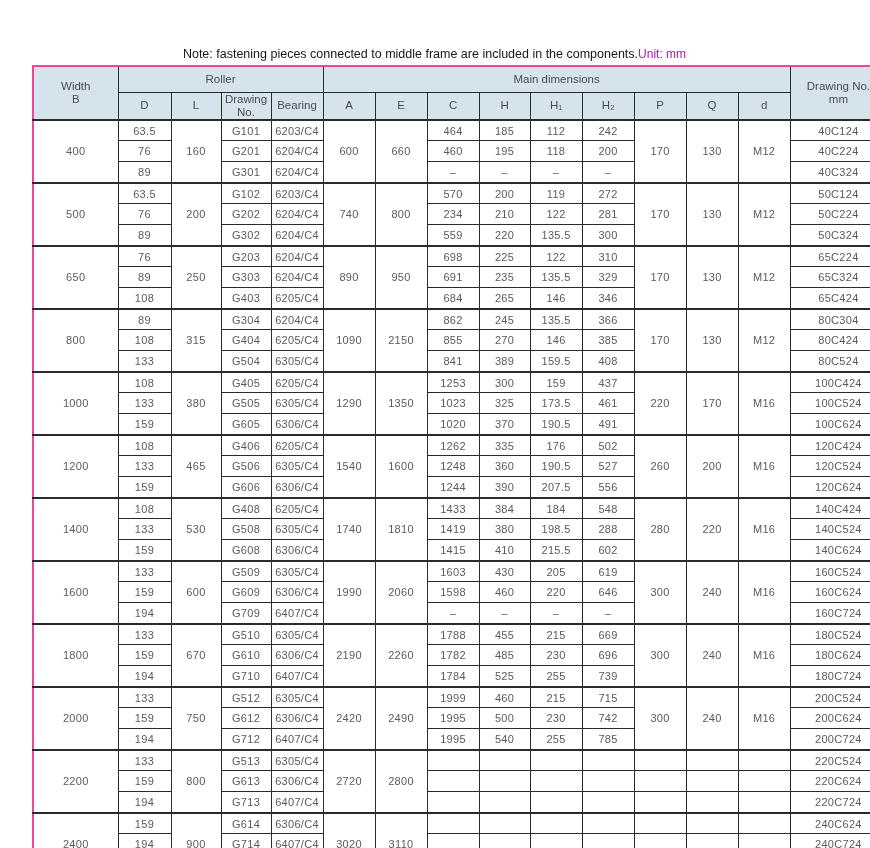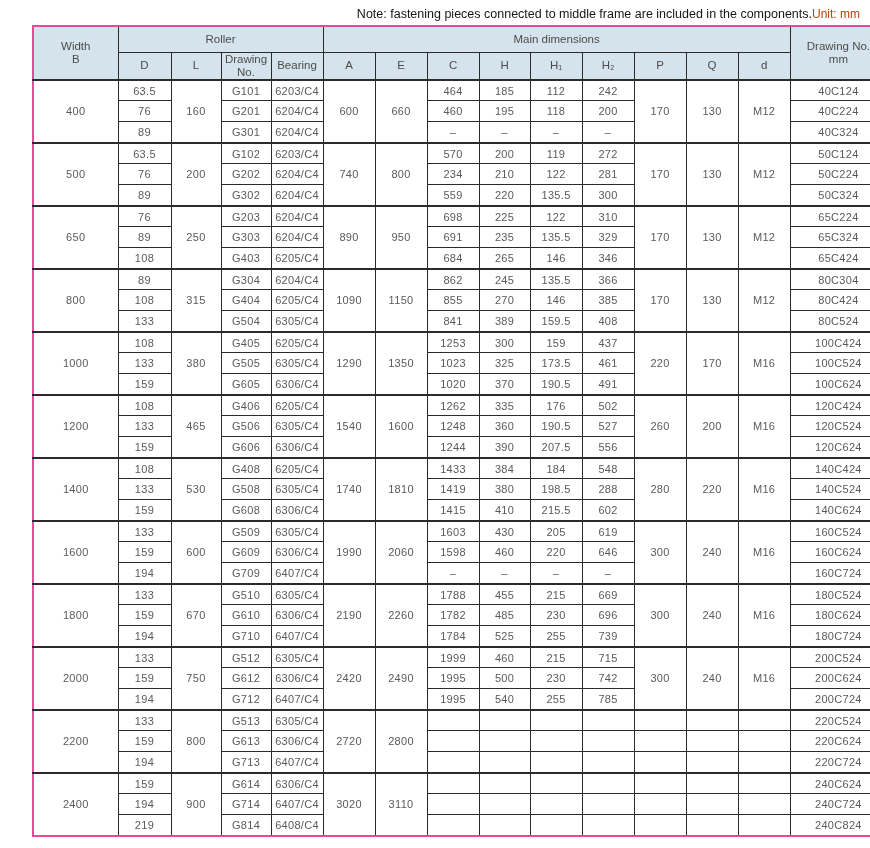--- a/index.html
+++ b/index.html
@@ -3,25 +3,26 @@
 <meta charset="utf-8">
 <style>
   * { box-sizing: border-box; margin: 0; padding: 0; }
   html, body {
     width: 870px; height: 848px;
     background: #ffffff;
     font-family: "Liberation Sans", sans-serif;
   }
   .page { padding: 5px 8px 0 8px; }
   .topbar {
-    display: flex; justify-content: flex-end; align-items: flex-end;
+    display: flex; justify-content: center; align-items: flex-end;
     padding: 2px 0 4px 1px;
+    margin-top: 40px;
   }
   .note { font-size: 12.5px; color: #161616; }
-  .unit { font-size: 12px; color: #c2410c; padding-right: 2px; }
+  .unit { font-size: 12px; color: #a21caf; padding-right: 2px; }
   table.spec-table {
     border-collapse: collapse;
     table-layout: fixed;
     width: 854px;
     border: 2px solid #ec4899;
     margin-left: 24px;
   }
   .spec-table th, .spec-table td {
     border: 1px solid #2b2b2b;
     text-align: center;
@@ -217,21 +218,21 @@
           <td>346</td>
           <td>65C424</td>
         </tr>
         <tr class="group-start">
           <td rowspan="3">800</td>
           <td>89</td>
           <td rowspan="3">315</td>
           <td>G304</td>
           <td>6204/C4</td>
           <td rowspan="3">1090</td>
-          <td rowspan="3">1150</td>
+          <td rowspan="3">2150</td>
           <td>862</td>
           <td>245</td>
           <td>135.5</td>
           <td>366</td>
           <td rowspan="3">170</td>
           <td rowspan="3">130</td>
           <td rowspan="3">M12</td>
           <td>80C304</td>
         </tr>
         <tr>

